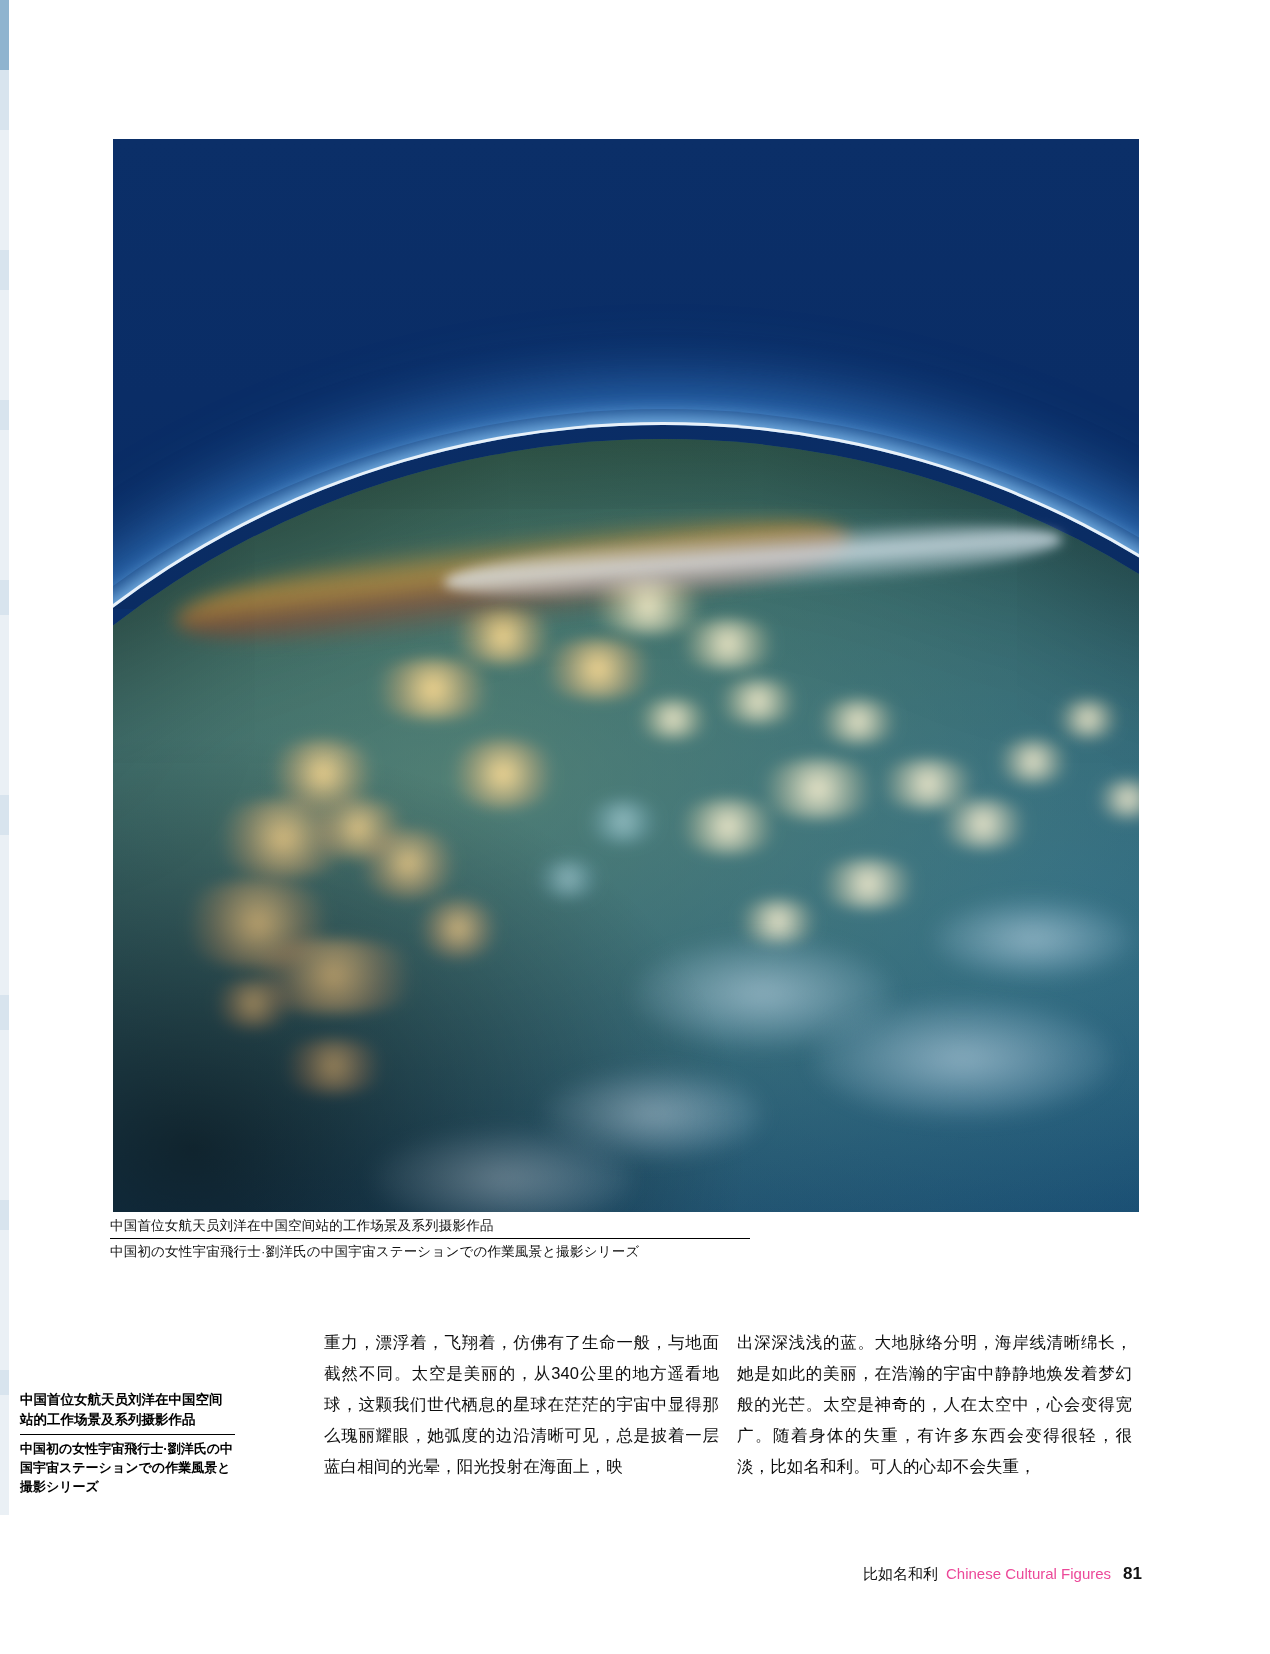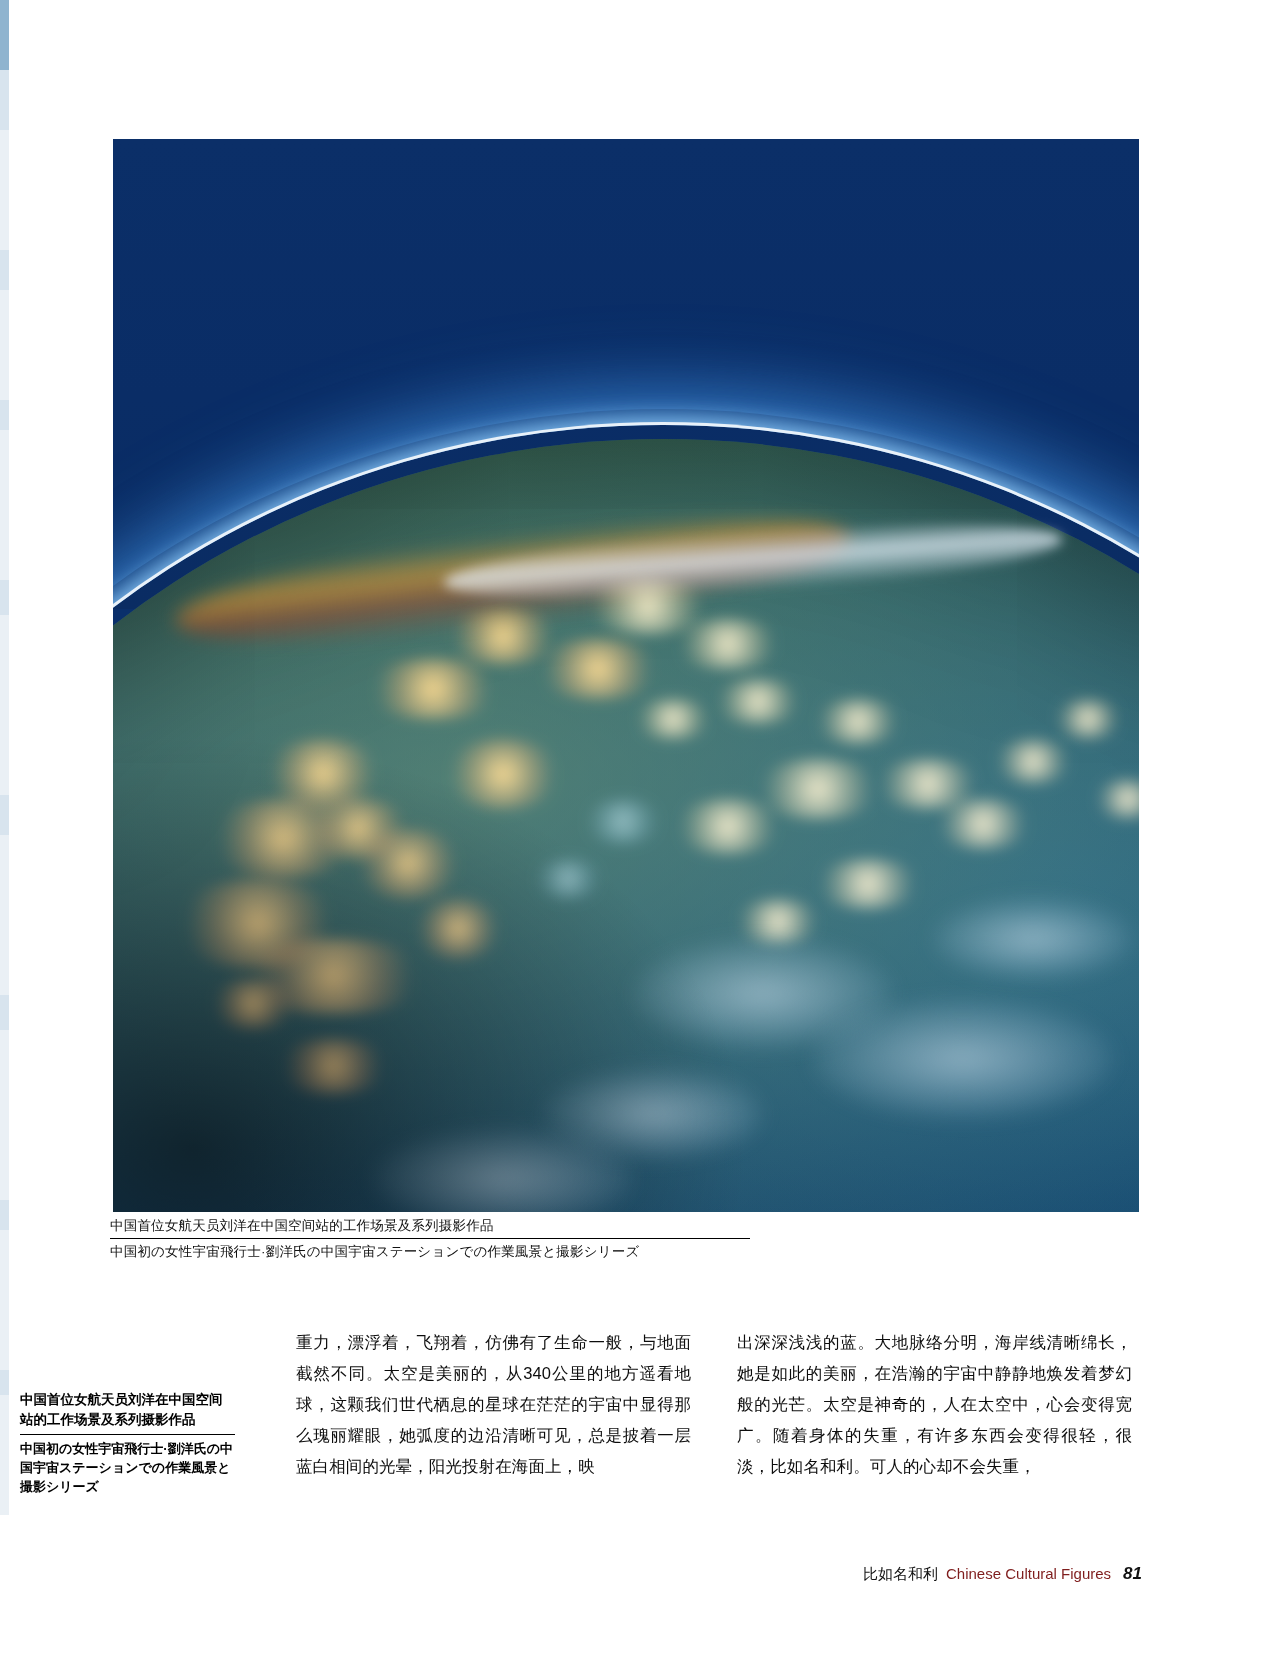--- a/index.html
+++ b/index.html
@@ -168,21 +168,21 @@
   .col {
     position: absolute;
     top: 1327px;
     width: 395px;
     font-size: 16.5px;
     line-height: 31px;
     color: #0d0d0d;
     text-align: justify;
     letter-spacing: 0.1px;
   }
-  .col.one { left: 296px; }
+  .col.one { left: 324px; }
   .col.two { left: 737px; }
 
   
   .side-caption {
     position: absolute;
     left: 20px;
     top: 1390px;
     width: 215px;
   }
   .side-caption .cn {
@@ -207,22 +207,22 @@
   
   .footer {
     position: absolute;
     right: 128px;
     bottom: 70px;
     display: flex;
     align-items: baseline;
     gap: 8px;
   }
   .footer .f-cn { font-size: 15px; color: #111; }
-  .footer .f-en { font-size: 15px; color: #7f1d1d; text-align: right; }
-  .footer .f-page { font-size: 17px; font-weight: bold; color: #111; margin-left: 4px; font-style: italic; }
+  .footer .f-en { font-size: 15px; color: #ec4899; text-align: right; }
+  .footer .f-page { font-size: 17px; font-weight: bold; color: #111; margin-left: 4px; }
 </style>
 </head>
 <body>
 
 <div class="spine">
   <div class="seg dark" style="top:0px;height:70px;"></div>
   <div class="seg" style="top:70px;height:60px;"></div>
   <div class="seg pale" style="top:130px;height:120px;"></div>
   <div class="seg" style="top:250px;height:40px;"></div>
   <div class="seg pale" style="top:290px;height:110px;"></div>

